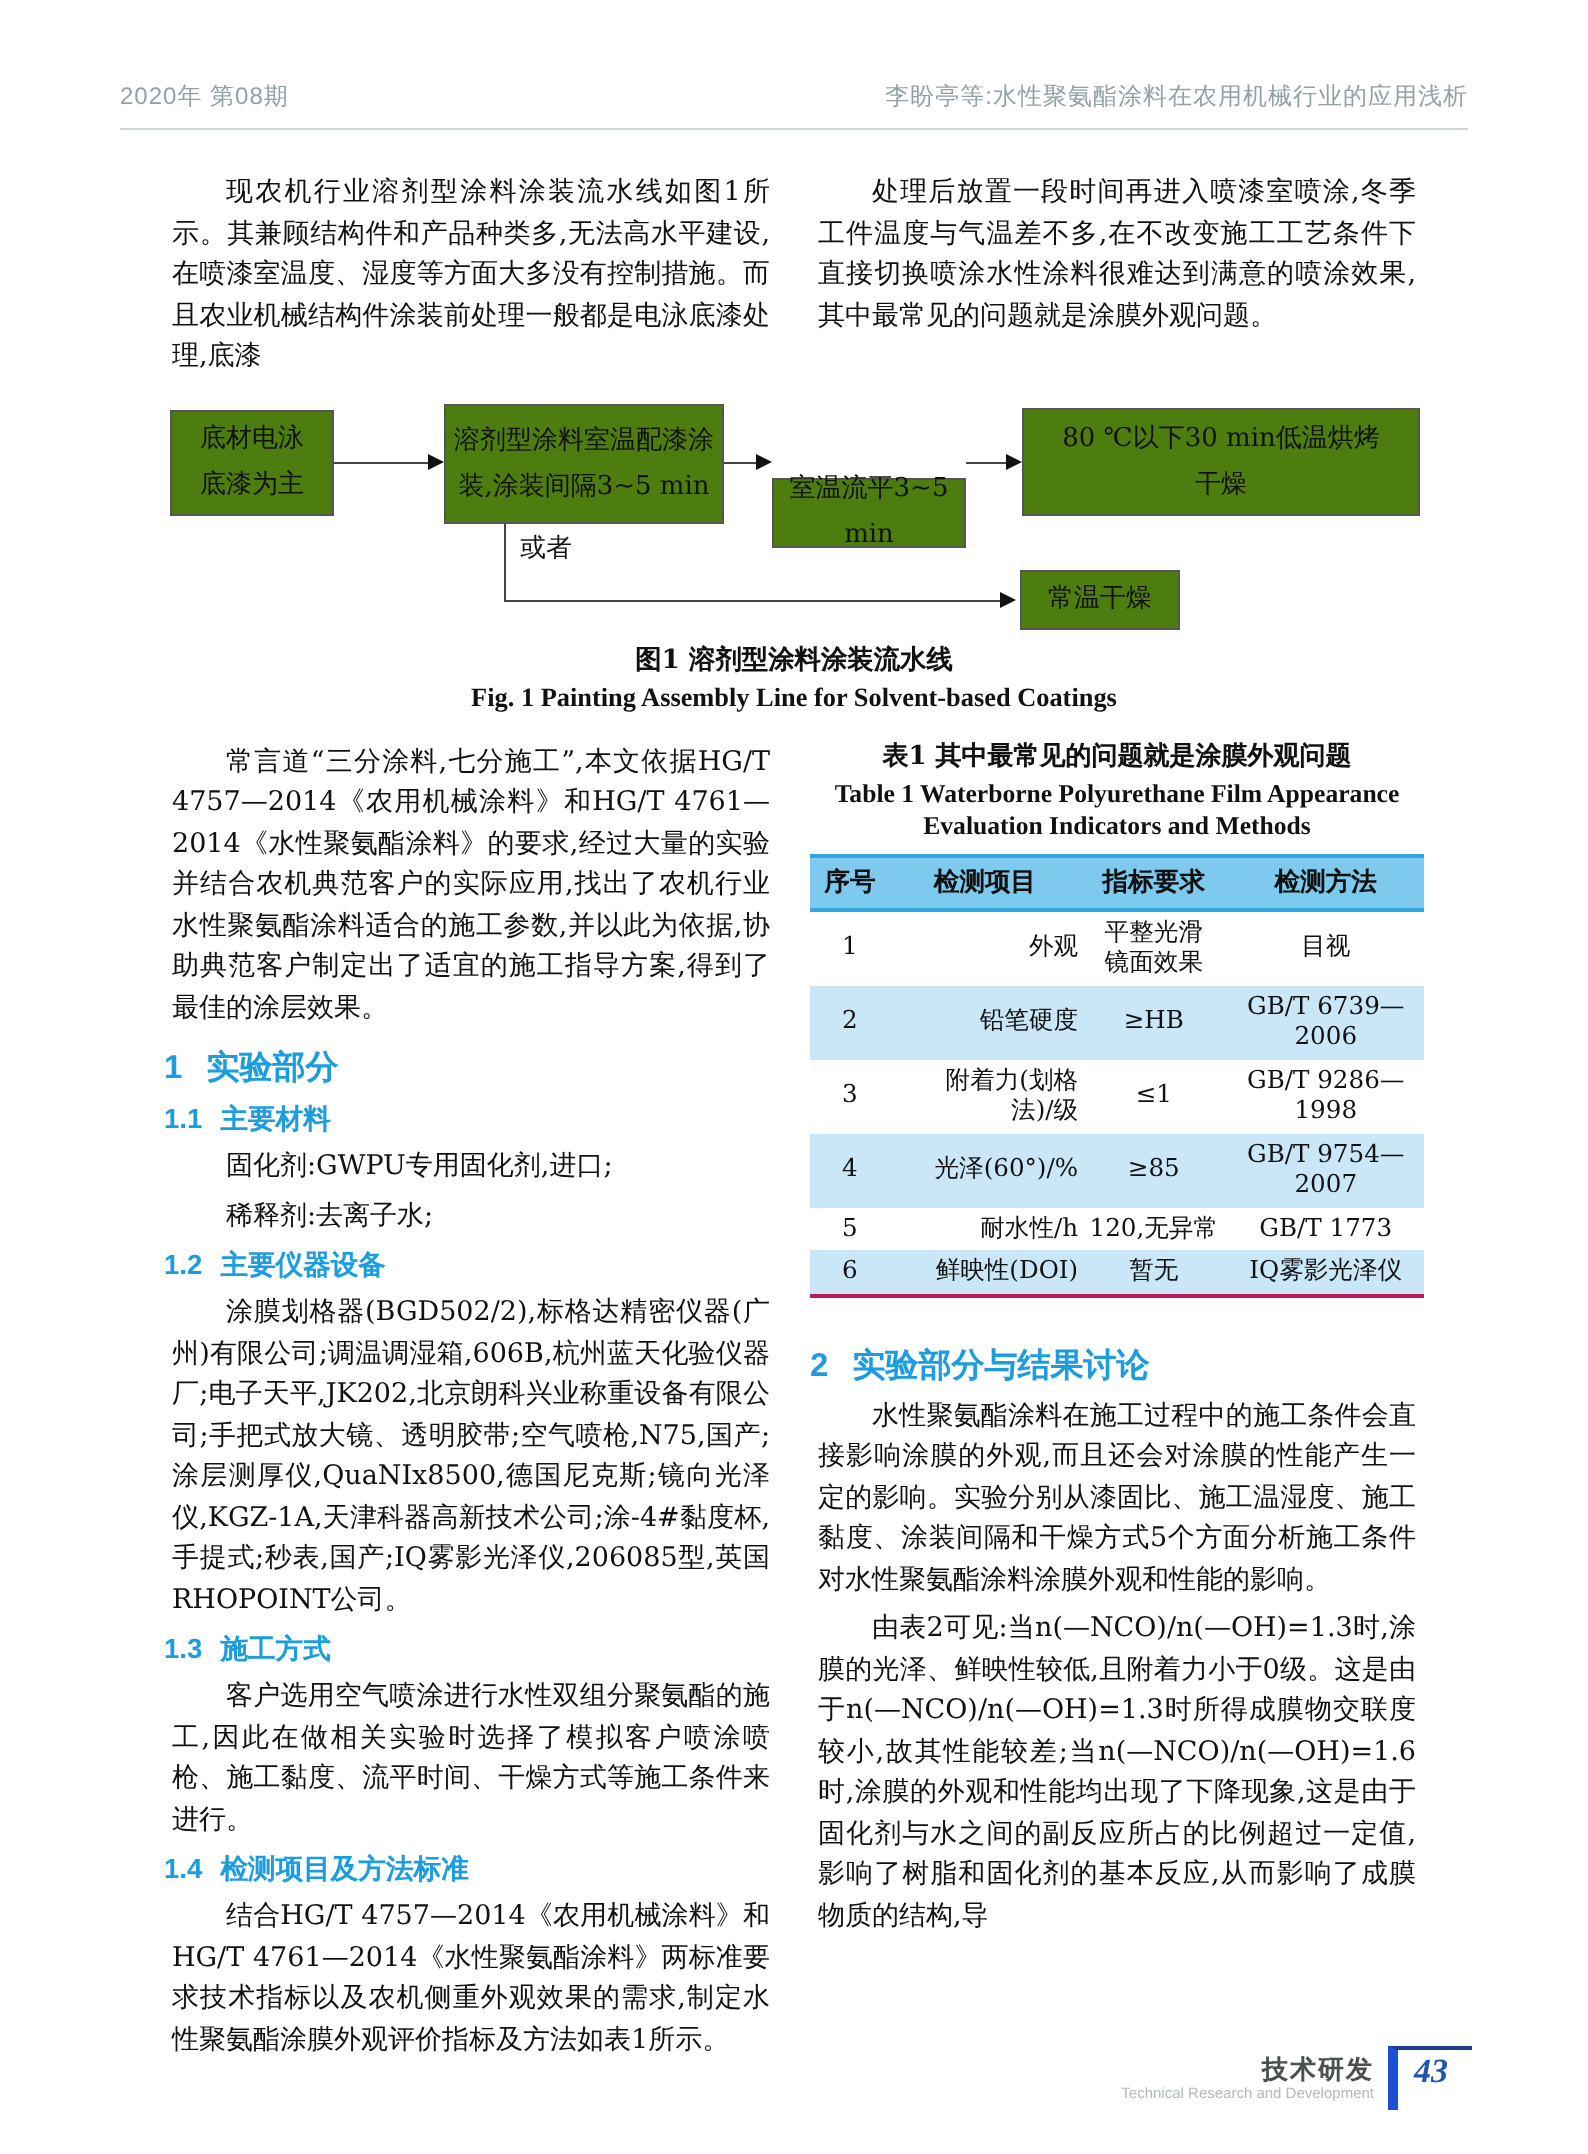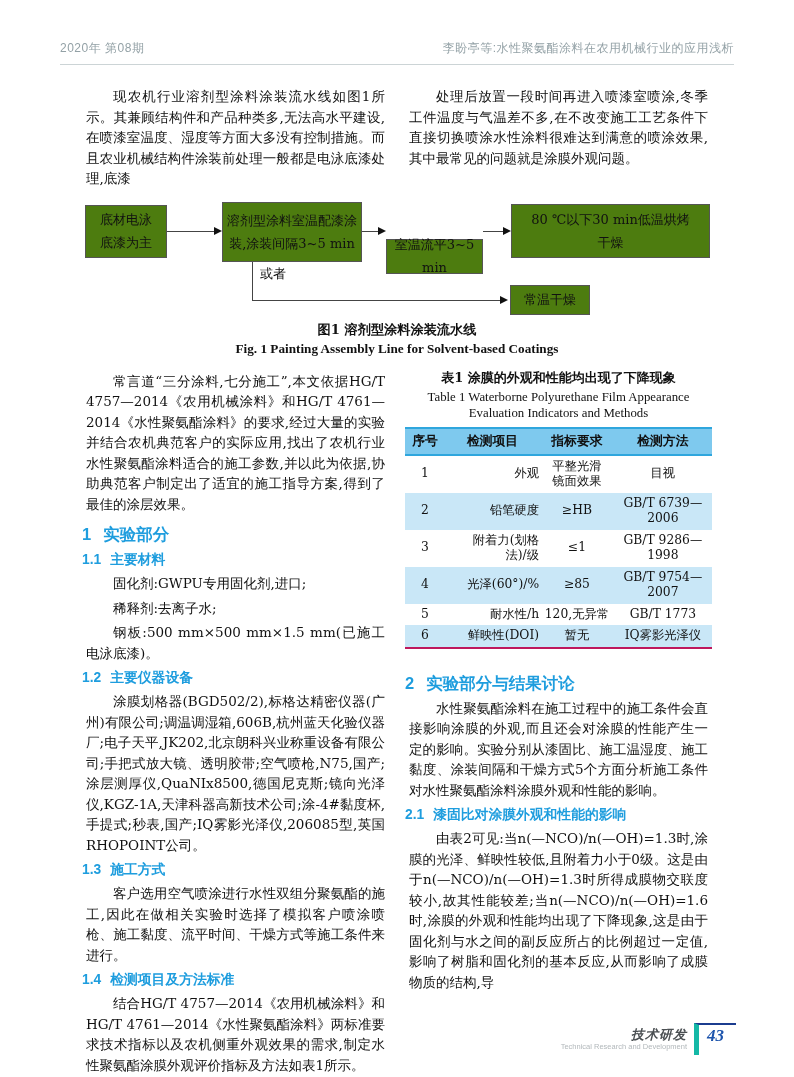--- a/index.html
+++ b/index.html
@@ -60,21 +60,21 @@
 
   .fig-caption-cn { margin-top:8px; text-align:center; font-weight:bold; font-size:13.2px; }
   .fig-caption-en {
     margin-top:2px; text-align:center; font-weight:bold; font-size:13.2px;
     font-family:"Liberation Serif","DejaVu Serif",serif;
   }
 
   
   .tbl-title-cn { text-align:center; font-weight:bold; font-size:13px; margin:2px 0 0 0; }
   .tbl-title-en {
-    text-align:center; font-weight:normal; font-size:12.8px; line-height:16.5px;
+    text-align:center; font-weight:bold; font-size:12.8px; line-height:16.5px;
     font-family:"Liberation Serif","DejaVu Serif",serif; margin:2px 6px 0 6px;
   }
   table.tbl {
     width:100%; border-collapse:collapse; margin-top:5px;
     font-size:12.3px; border-bottom:2px solid #be185d;
   }
   table.tbl th {
     background:#7ec9ee; font-weight:bold; font-size:12.8px;
     border-top:2px solid #2fa6dd; border-bottom:2px solid #2fa6dd;
     padding:4px 1px; text-align:center;
@@ -89,24 +89,24 @@
 
   .gap-after-table { height:14px; }
 
   
   .footer {
     position:absolute; right:58px; bottom:22px;
     display:flex; align-items:flex-start; gap:7px;
     font-family:"Liberation Sans","DejaVu Sans",sans-serif;
   }
   .footer-labels { text-align:right; padding-top:5px; }
-  .footer-cn { font-weight:bold; font-size:13px; color:#4a4f52; letter-spacing:1px; line-height:14px;font-style:italic; }
+  .footer-cn { font-weight:bold; font-size:13px; color:#4a4f52; letter-spacing:1px; line-height:14px; }
   .footer-en { font-size:7.5px; color:#b2b8bb; line-height:10px; }
   .page-num-box {
-    border-top:2px solid #1b3c8f; border-left:5px solid #14b8a6;
+    border-top:2px solid #1b3c8f; border-left:5px solid #1d4ed8;
     padding:1px 12px 9px 8px;
   }
   .page-num {
     font-family:"Liberation Serif","DejaVu Serif",serif;
     font-style:italic; font-weight:bold; font-size:17px; color:#1e55ad;
   }
 </style>
 </head>
 <body>
 
@@ -164,21 +164,20 @@
           <span class="num">1</span>
           <span>实验部分</span>
         </div>
 
         <div class="h-l2">
           <span class="num">1.1</span>
           <span>主要材料</span>
         </div>
         <p class="para">固化剂:GWPU专用固化剂,进口;</p>
         <p class="para">稀释剂:去离子水;</p>
-        <p class="para">钢板:500 mm×500 mm×1.5 mm(已施工电泳底漆)。</p>
 
         <div class="h-l2">
           <span class="num">1.2</span>
           <span>主要仪器设备</span>
         </div>
         <p class="para">涂膜划格器(BGD502/2),标格达精密仪器(广州)有限公司;调温调湿箱,606B,杭州蓝天化验仪器厂;电子天平,JK202,北京朗科兴业称重设备有限公司;手把式放大镜、透明胶带;空气喷枪,N75,国产;涂层测厚仪,QuaNIx8500,德国尼克斯;镜向光泽仪,KGZ-1A,天津科器高新技术公司;涂-4#黏度杯,手提式;秒表,国产;IQ雾影光泽仪,206085型,英国RHOPOINT公司。</p>
 
         <div class="h-l2">
           <span class="num">1.3</span>
           <span>施工方式</span>
@@ -186,21 +185,21 @@
         <p class="para">客户选用空气喷涂进行水性双组分聚氨酯的施工,因此在做相关实验时选择了模拟客户喷涂喷枪、施工黏度、流平时间、干燥方式等施工条件来进行。</p>
 
         <div class="h-l2">
           <span class="num">1.4</span>
           <span>检测项目及方法标准</span>
         </div>
         <p class="para">结合HG/T 4757—2014《农用机械涂料》和HG/T 4761—2014《水性聚氨酯涂料》两标准要求技术指标以及农机侧重外观效果的需求,制定水性聚氨酯涂膜外观评价指标及方法如表1所示。</p>
       </div>
 
       <div class="col">
-        <div class="tbl-title-cn">表1  涂膜的外观和性能均出现了下降现象</div>
+        <div class="tbl-title-cn">表1  其中最常见的问题就是涂膜外观问题</div>
         <div class="tbl-title-en">Table 1  Waterborne Polyurethane Film Appearance Evaluation Indicators and Methods</div>
 
         <table class="tbl">
           <colgroup>
             <col class="col-no">
               <col class="col-item">
               <col class="col-req">
               <col class="col-method">
           </colgroup>
           <thead>
@@ -253,24 +252,20 @@
         </table>
 
         <div class="gap-after-table"></div>
 
         <div class="h-l1">
           <span class="num">2</span>
           <span>实验部分与结果讨论</span>
         </div>
         <p class="para">水性聚氨酯涂料在施工过程中的施工条件会直接影响涂膜的外观,而且还会对涂膜的性能产生一定的影响。实验分别从漆固比、施工温湿度、施工黏度、涂装间隔和干燥方式5个方面分析施工条件对水性聚氨酯涂料涂膜外观和性能的影响。</p>
 
-        <div class="h-l2">
-          <span class="num">2.1</span>
-          <span>漆固比对涂膜外观和性能的影响</span>
-        </div>
         <p class="para">由表2可见:当n(—NCO)/n(—OH)=1.3时,涂膜的光泽、鲜映性较低,且附着力小于0级。这是由于n(—NCO)/n(—OH)=1.3时所得成膜物交联度较小,故其性能较差;当n(—NCO)/n(—OH)=1.6时,涂膜的外观和性能均出现了下降现象,这是由于固化剂与水之间的副反应所占的比例超过一定值,影响了树脂和固化剂的基本反应,从而影响了成膜物质的结构,导</p>
       </div>
     </div>
   </div>
 
   <div class="footer">
     <div class="footer-labels">
       <div class="footer-cn">技术研发</div>
       <div class="footer-en">Technical Research and Development</div>
     </div>

